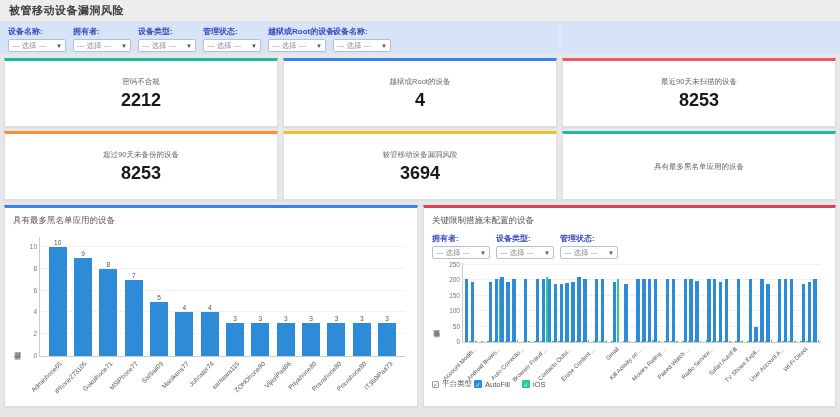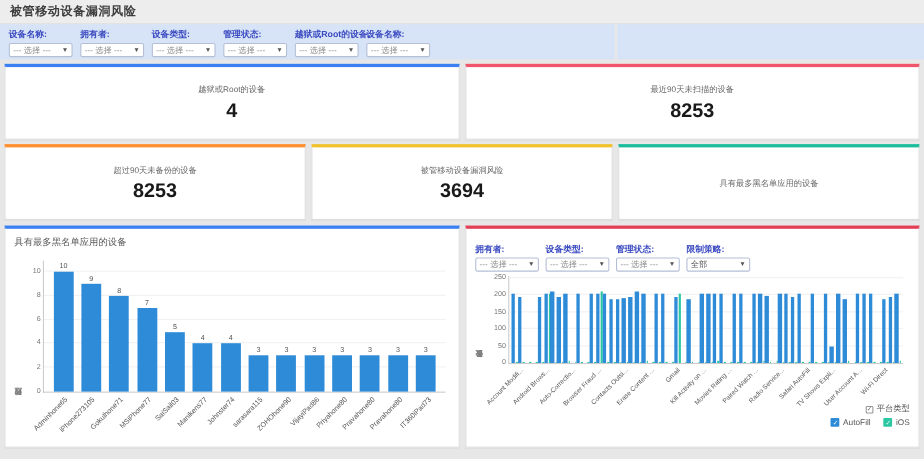--- a/index.html
+++ b/index.html
@@ -46,21 +46,21 @@
 
   .pfilters { display:flex; gap:6px; padding:6px 0 2px; }
   .rc { display:flex; margin-top:2px; }
   .rc-plot { position:relative; height:80px; margin-left:20px; margin-right:6px; border-left:1px solid #ccc; border-bottom:1px solid #ccc; }
   .rc-plot .ytick { left:-20px; width:17px; }
   .slots { position:absolute; left:0; right:0; top:0; bottom:0; display:flex; align-items:flex-end; padding:0 2px; }
   .slot { flex:1; display:flex; align-items:flex-end; justify-content:center; gap:1px; }
   .rc-x { display:flex; margin-left:20px; margin-right:6px; padding:0 2px; height:36px; }
   .rc-x .xslot span { font-size:6px; }
 
-  .legend { display:flex; flex-direction:column; align-items:flex-end; gap:2px; }
+  .legend { display:flex; flex-direction:row; align-items:center; gap:2px; }
   .lg-row { display:flex; align-items:center; gap:3px; font-size:7.5px; color:#555; }
   .cb { width:8px; height:8px; border-radius:1px; display:flex; align-items:center; justify-content:center; font-size:6px; color:#fff; cursor:pointer; }
   .cb-plain { width:7px; height:7px; background:#fff; border:1px solid #9a9a9a; color:#666; }
   .lg-gap { width:6px; }
 </style>
 </head>
 <body>
 
 <div>
   <div class="titlebar">
@@ -109,20 +109,24 @@
         <div class="select">
             <span>--- 选择 ---</span>
             <span class="caret">▼</span>
           </div>
       </div>
     </div>
     <div class="fsec2"></div>
   </div>
 
   <div class="cards">
+    <div class="card" style="border-top-color: rgb(26, 188, 156);">
+      <div class="clabel">密码不合规</div>
+      <div class="cvalue">2212</div>
+    </div>
     <div class="card" style="border-top-color: rgb(59, 127, 240);">
       <div class="clabel">越狱或Root的设备</div>
       <div class="cvalue">4</div>
     </div>
     <div class="card" style="border-top-color: rgb(241, 85, 108);">
       <div class="clabel">最近90天未扫描的设备</div>
       <div class="cvalue">8253</div>
     </div>
   </div>
 
@@ -259,20 +263,21 @@
               </div>
               <div class="xslot">
                 <span>IT360iPad73</span>
               </div>
             </div>
         </div>
       </div>
     </div>
 
     <div class="panel pright" style="border-top-color: rgb(226, 62, 84);">
+      <div class="ptitle">关键限制措施未配置的设备</div>
       <div class="pfilters">
         <div class="fgroup">
           <label>拥有者:</label>
           <div class="select">
               <span>--- 选择 ---</span>
               <span class="caret">▼</span>
             </div>
         </div>
         <div class="fgroup">
           <label>设备类型:</label>
@@ -281,27 +286,20 @@
               <span class="caret">▼</span>
             </div>
         </div>
         <div class="fgroup">
           <label>管理状态:</label>
           <div class="select">
               <span>--- 选择 ---</span>
               <span class="caret">▼</span>
             </div>
         </div>
-        <div class="fgroup">
-          <label>限制策略:</label>
-          <div class="select sel-dark">
-              <span>全部</span>
-              <span class="caret">▼</span>
-            </div>
-        </div>
       </div>
       <div class="rc">
         <div class="ylab-v" id="rc-ylab" style="height:80px;margin-top:0">设备数量</div>
         <div class="lc-main">
           <div class="rc-plot" id="rc-plot">
               <div class="ytick" style="bottom:-3px">0</div>
               <div class="grid" style="bottom:15.384615384615385px"></div>
               <div class="ytick" style="bottom:12.384615384615385px">50</div>
               <div class="grid" style="bottom:30.76923076923077px"></div>
               <div class="ytick" style="bottom:27.76923076923077px">100</div>

